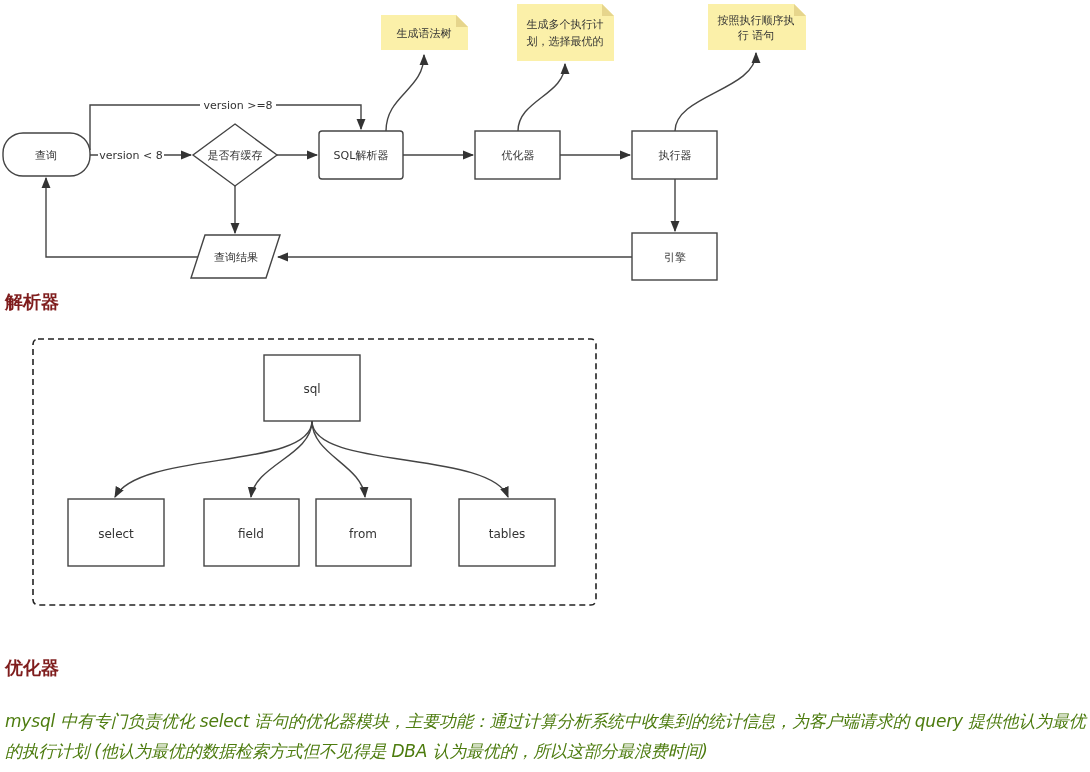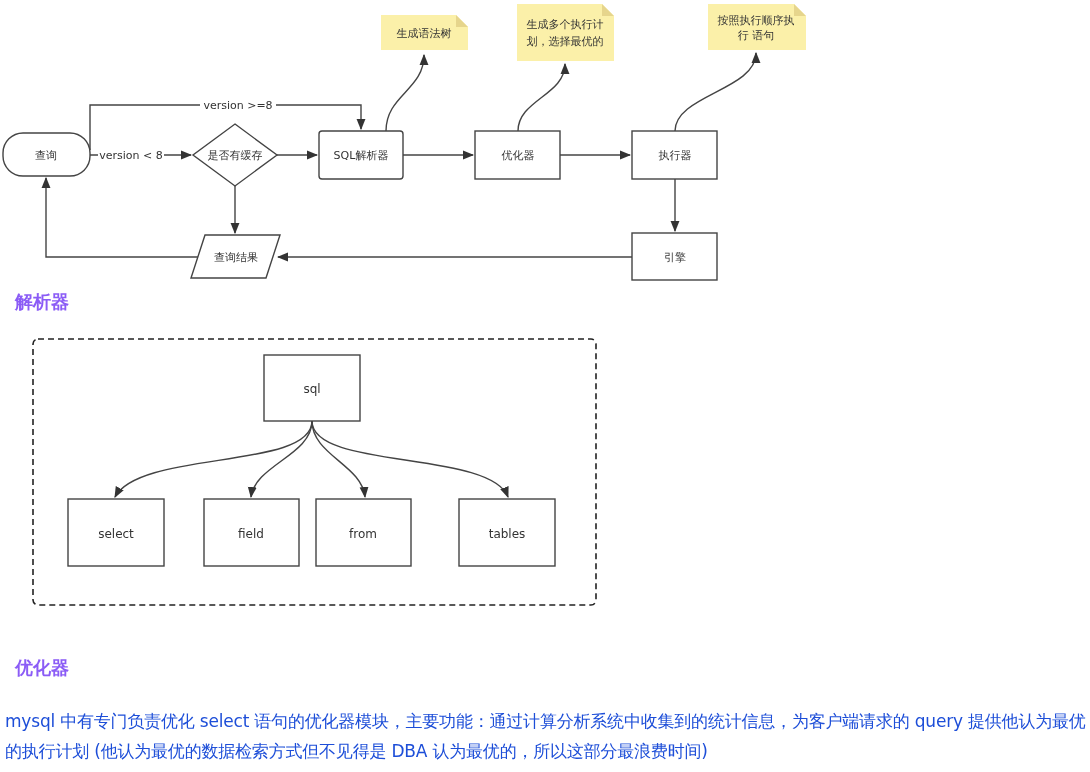--- a/index.html
+++ b/index.html
@@ -1,22 +1,22 @@
 <!DOCTYPE html>
 <html><head>
 <meta charset="utf-8">
 <style>
   html, body { margin:0; padding:0; background:#ffffff; }
   body { width:1090px; height:772px; position:relative; overflow:hidden;
          font-family:"DejaVu Sans", "Liberation Sans", sans-serif; color:#333; }
   svg text { font-family:"DejaVu Sans", "Liberation Sans", sans-serif; }
-  .heading { position:absolute; left:15px; font-size:18px; font-weight:bold; color:#8b5cf6; margin:0; }
+  .heading { position:absolute; left:5px; font-size:18px; font-weight:bold; color:#7f1d1d; margin:0; }
   #h-parser { top:290px; }
   #h-optimizer { top:656px; }
-  .para { position:absolute; left:5px; top:706px; width:1085px; font-size:17px; line-height:30px; color:#1d4ed8; margin:0; letter-spacing:-0.2px; }
+  .para { position:absolute; left:5px; top:706px; width:1085px; font-size:17px; line-height:30px; color:#4d7c0f; margin:0; letter-spacing:-0.2px;font-style:italic; }
 </style>
 </head>
 <body>
 
 <svg width="1090" height="290" style="position:absolute;left:0;top:0;">
   <defs>
     <marker id="arr" viewBox="0 0 10 10" refX="9" refY="5" markerWidth="8" markerHeight="8" orient="auto-start-reverse">
       <path d="M0,1 L10,5 L0,9 Z" fill="#333"></path>
     </marker>
   </defs>

